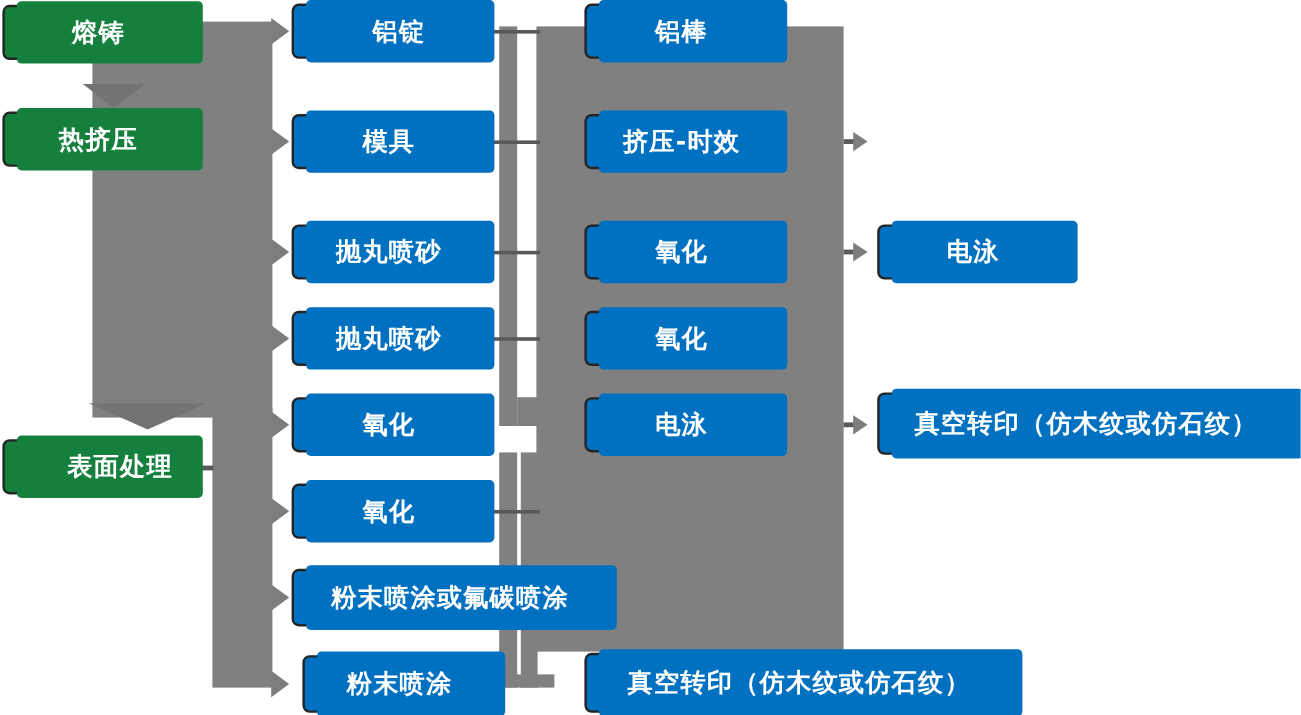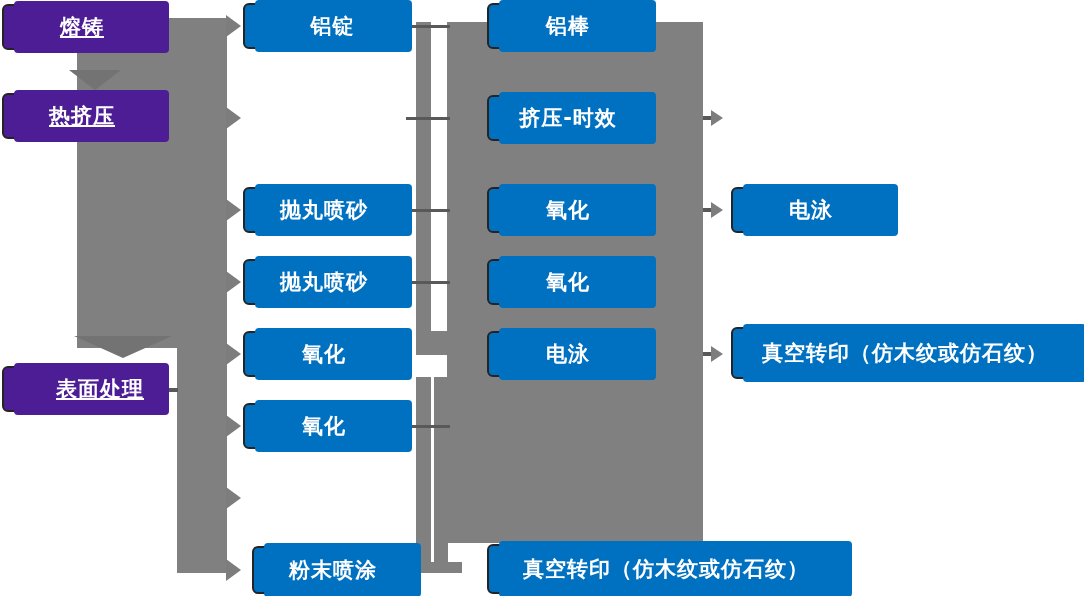--- a/index.html
+++ b/index.html
@@ -45,21 +45,21 @@
     color:#ffffff;
     font-size:21px;font-weight:700;letter-spacing:1px;
     box-sizing:border-box;
     text-align:center;white-space:nowrap;
   }
   .node::before{
     content:"";position:absolute;z-index:-1;
     top:-5px;bottom:-5px;left:10px;right:-9px;
     background:inherit;border-radius:4px;
   }
-  .node.dark{background:#4c1d95;text-decoration:underline;}
+  .node.dark{background:#15803d;}
 </style>
 </head>
 <body>
 
 <div class="canvas">
 
   <div class="gray" style="left:77px;top:18px;width:150px;height:330px;"></div>
   <div class="gray" style="left:177px;top:340px;width:50px;height:233px;"></div>
 
   <div class="gray" style="left:416px;top:22px;width:15px;height:333px;"></div>
@@ -94,24 +94,26 @@
   <div class="thinline" style="left:703px;top:208px;width:10px;height:4px;"></div>
   <div class="arrow-right small" style="left:711px;top:202px;"></div>
   <div class="thinline" style="left:703px;top:352px;width:10px;height:4px;"></div>
   <div class="arrow-right small" style="left:711px;top:346px;"></div>
 
   <div class="node dark" style="left:2px;top:4px;width:160px;height:46px;">熔铸</div>
   <div class="node dark" style="left:2px;top:93px;width:160px;height:46px;text-align:center;">热挤压</div>
   <div class="node dark" style="left:2px;top:366px;width:160px;height:46px;padding-left:36px;">表面处理</div>
 
   <div class="node" style="left:243px;top:3px;width:162px;height:46px;padding-left:17px;">铝锭</div>
+  <div class="node" style="left:243px;top:95px;width:162px;height:46px;">模具</div>
   <div class="node" style="left:243px;top:187px;width:162px;height:46px;">抛丸喷砂</div>
   <div class="node" style="left:243px;top:259px;width:162px;height:46px;">抛丸喷砂</div>
   <div class="node" style="left:243px;top:331px;width:162px;height:46px;">氧化</div>
   <div class="node" style="left:243px;top:403px;width:162px;height:46px;">氧化</div>
+  <div class="node" style="left:243px;top:474px;width:264px;height:48px;">粉末喷涂或氟碳喷涂</div>
   <div class="node" style="left:252px;top:546px;width:162px;height:48px;">粉末喷涂</div>
 
   <div class="node" style="left:487px;top:95px;width:162px;height:46px;">挤压-时效</div>
   <div class="node" style="left:487px;top:3px;width:162px;height:46px;">铝棒</div>
   <div class="node" style="left:487px;top:187px;width:162px;height:46px;">氧化</div>
   <div class="node" style="left:487px;top:259px;width:162px;height:46px;">氧化</div>
   <div class="node" style="left:487px;top:331px;width:162px;height:46px;">电泳</div>
   <div class="node" style="left:487px;top:544px;width:358px;height:50px;">真空转印（仿木纹或仿石纹）</div>
 
   <div class="node" style="left:731px;top:187px;width:160px;height:46px;">电泳</div>

